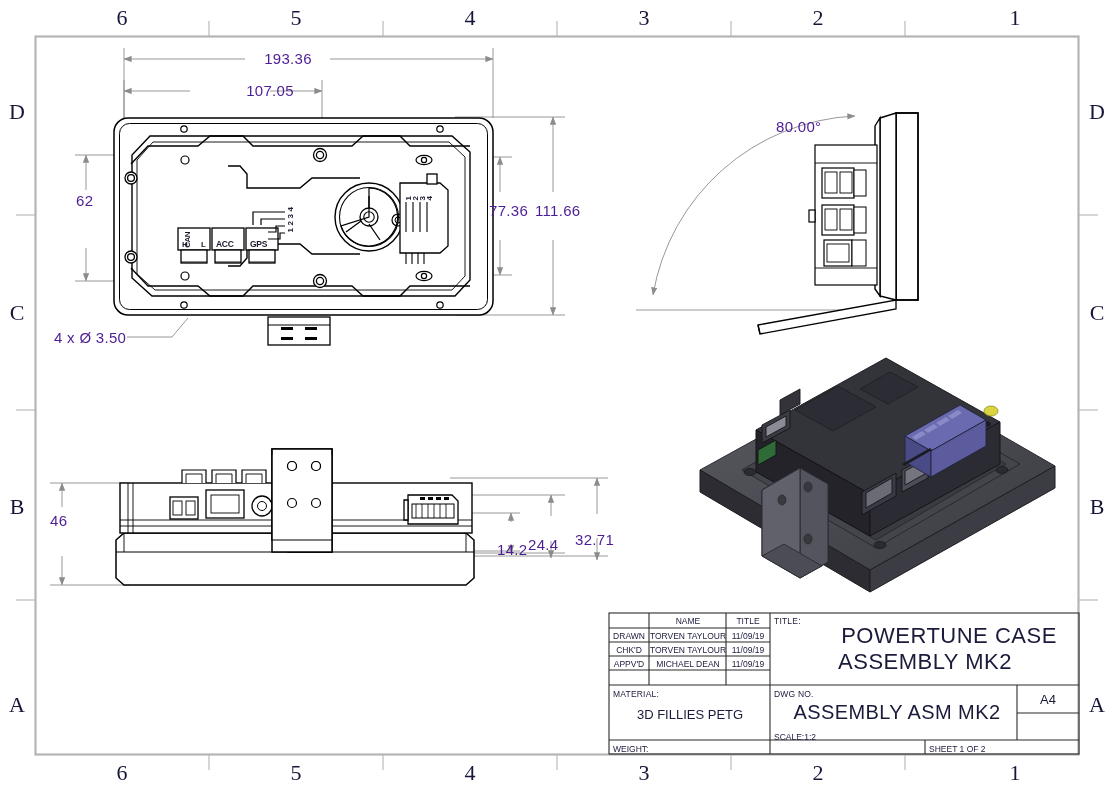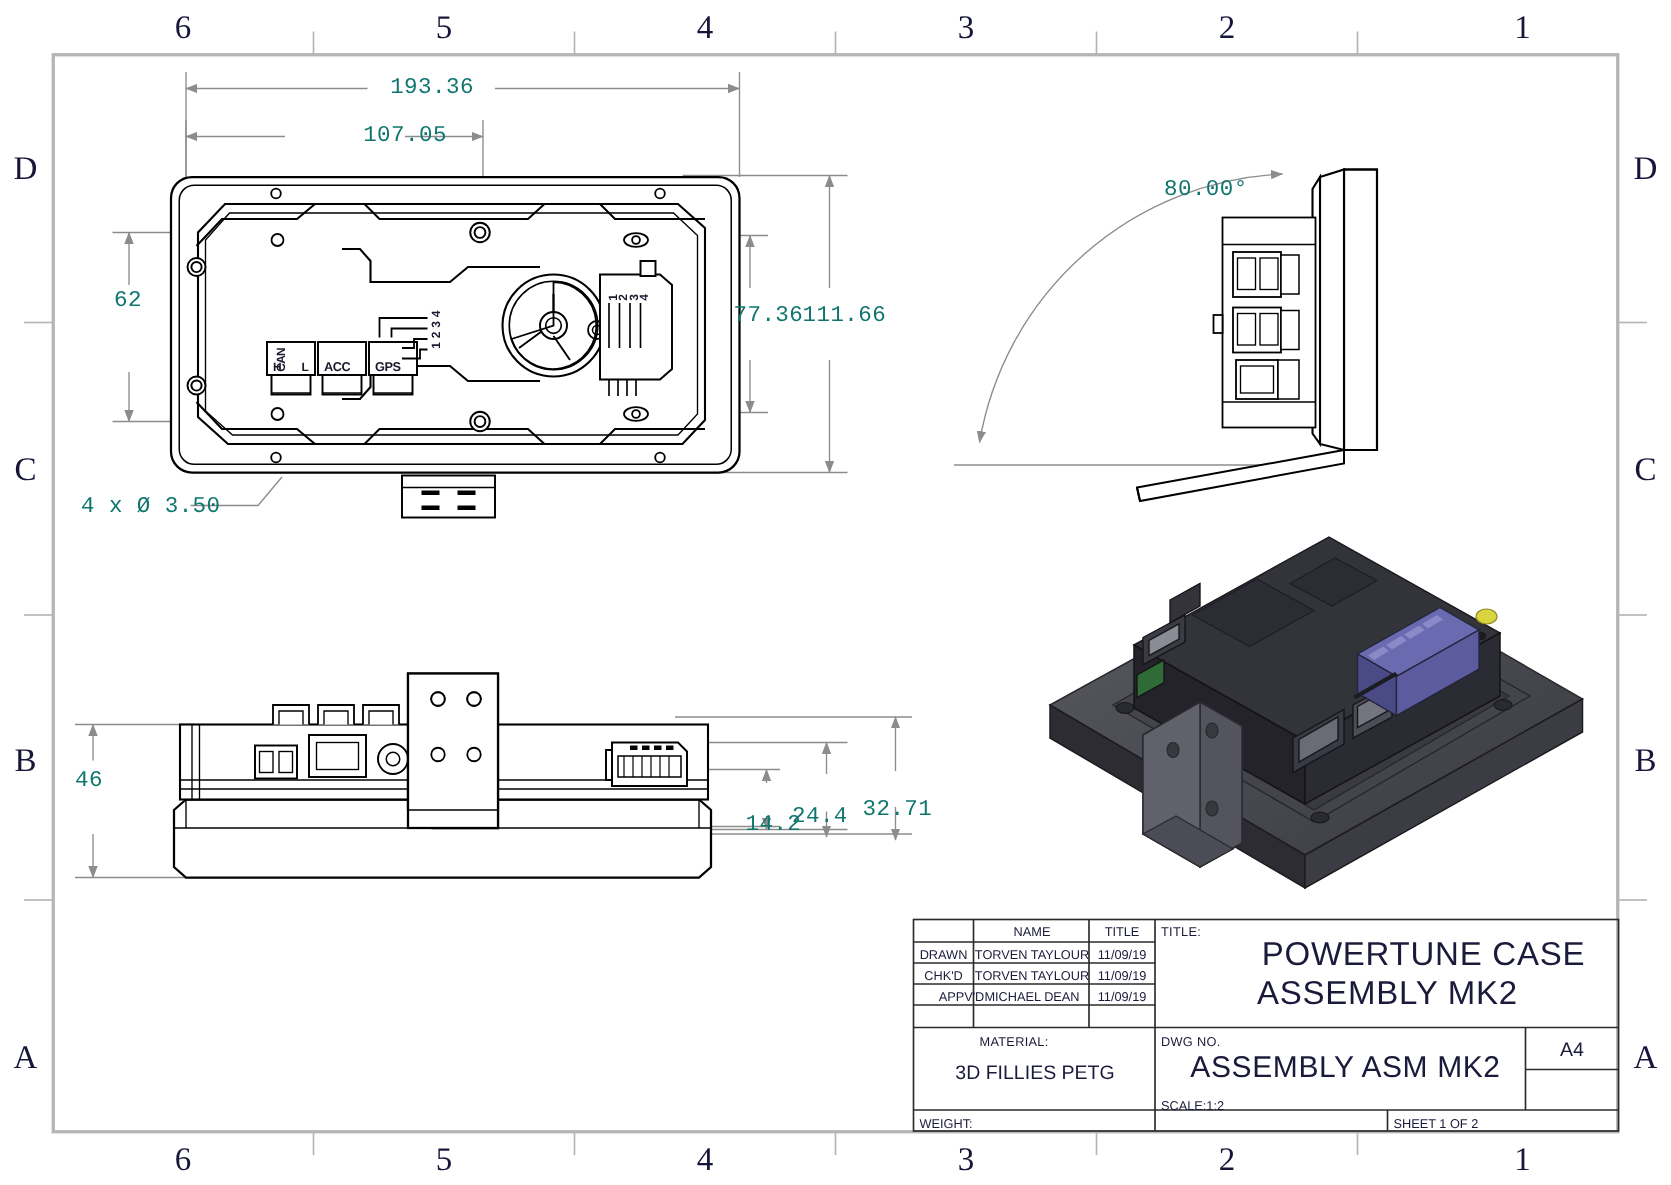--- a/index.html
+++ b/index.html
@@ -15,22 +15,22 @@
   
   .zone{
     position:absolute;font-size:22px;color:#16163a;
     font-family:"Liberation Serif", serif;
     text-align:center;width:30px;line-height:30px;
   }
   .zone-letter{font-size:22px;}
 
   
   .dim{
-    position:absolute;color:#0f766e;font-size:14.5px;
-    font-family:Liberation Mono, monospace;white-space:nowrap;
+    position:absolute;color:#4c1d95;font-size:14.5px;
+    font-family:Liberation Sans, sans-serif;white-space:nowrap;
     letter-spacing:.3px;
   }
   .dim.big{font-size:15px;}
 
   
   .tb-text{position:absolute;white-space:nowrap;color:#1a1a3a;}
   .tb-hdr{font-size:8.5px;letter-spacing:.2px;}
   .tb-cellhdr{font-size:8.5px;text-align:center;}
   .tb-cell{font-size:8.5px;text-align:center;}
   .tb-title{font-size:22px;letter-spacing:.5px;}
@@ -541,29 +541,29 @@
   <div class="tb-text tb-cellhdr ctr" style="left:748px;top:616px;">TITLE</div>
 
   <div class="tb-text tb-cell ctr" style="left:629px;top:631px;">DRAWN</div>
   <div class="tb-text tb-cell ctr" style="left:688px;top:631px;">TORVEN TAYLOUR</div>
   <div class="tb-text tb-cell ctr" style="left:748px;top:631px;">11/09/19</div>
 
   <div class="tb-text tb-cell ctr" style="left:629px;top:645px;">CHK'D</div>
   <div class="tb-text tb-cell ctr" style="left:688px;top:645px;">TORVEN TAYLOUR</div>
   <div class="tb-text tb-cell ctr" style="left:748px;top:645px;">11/09/19</div>
 
-  <div class="tb-text tb-cell ctr" style="left:629px;top:659px;margin-left:12px;">APPV'D</div>
+  <div class="tb-text tb-cell ctr" style="left:629px;top:659px;">APPV'D</div>
   <div class="tb-text tb-cell ctr" style="left:688px;top:659px;">MICHAEL DEAN</div>
   <div class="tb-text tb-cell ctr" style="left:748px;top:659px;">11/09/19</div>
 
   <div class="tb-text tb-hdr" style="left:774px;top:616px;">TITLE:</div>
   <div class="tb-text tb-title ctr" style="left:925px;top:623px;margin-left:24px;">POWERTUNE CASE</div>
   <div class="tb-text tb-title ctr" style="left:925px;top:649px;">ASSEMBLY MK2</div>
 
-  <div class="tb-text tb-hdr" style="left:613px;top:689px;margin-left:40px;">MATERIAL:</div>
+  <div class="tb-text tb-hdr" style="left:613px;top:689px;">MATERIAL:</div>
   <div class="tb-text tb-mat ctr" style="left:690px;top:707px;">3D FILLIES PETG</div>
 
   <div class="tb-text tb-hdr" style="left:774px;top:689px;">DWG NO.</div>
   <div class="tb-text tb-dwg ctr" style="left:897px;top:701px;">ASSEMBLY ASM MK2</div>
 
   <div class="tb-text tb-a4 ctr" style="left:1048px;top:692px;">A4</div>
 
   <div class="tb-text tb-small" style="left:613px;top:744px;">WEIGHT:</div>
   <div class="tb-text tb-small" style="left:774px;top:720px;margin-top:12px;">SCALE:1:2</div>
   <div class="tb-text tb-small" style="left:929px;top:744px;">SHEET 1 OF 2</div>

